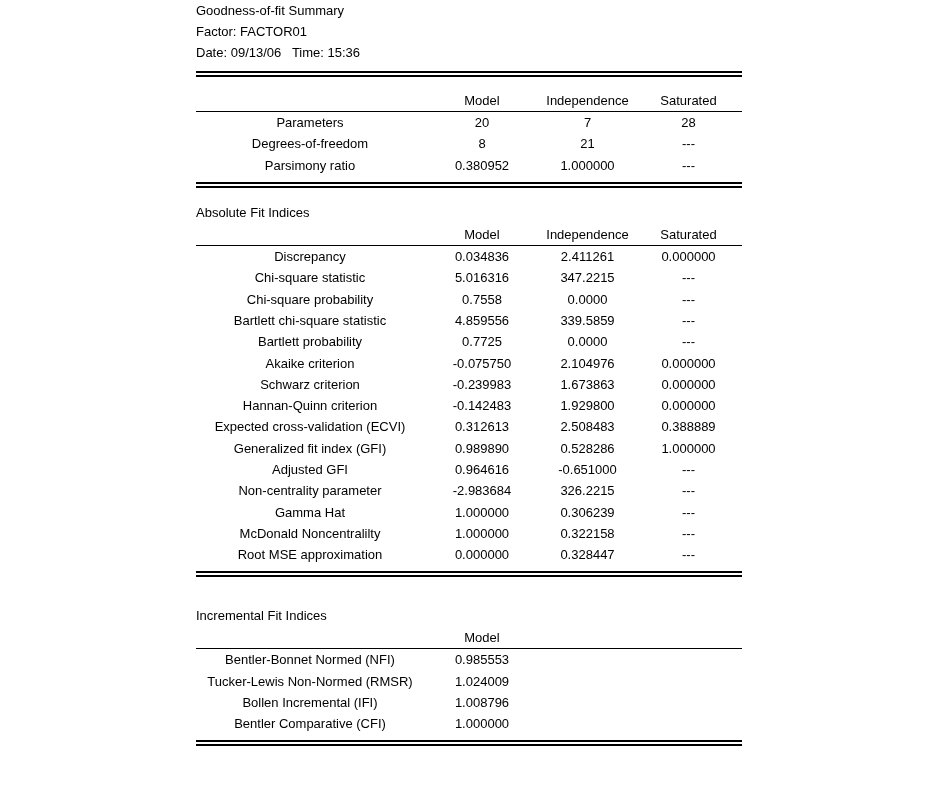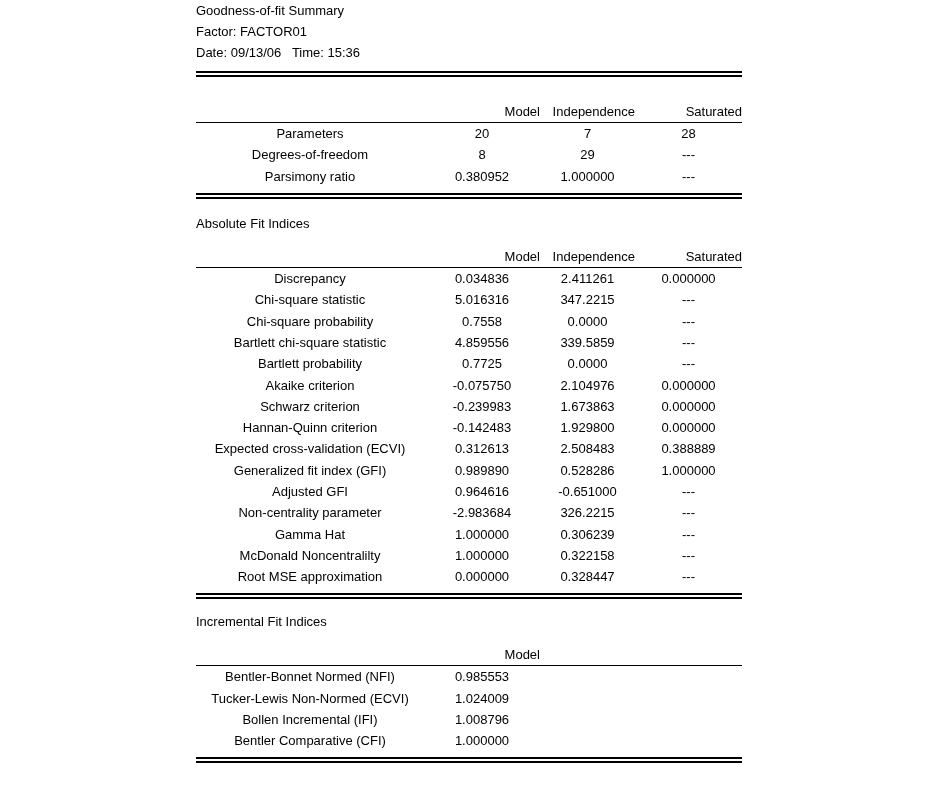--- a/index.html
+++ b/index.html
@@ -32,36 +32,36 @@
     border-bottom: 2px solid #000;
   }
   .rd-top    { margin-top: 8px; }
   .rd-after1 { margin-top: 6px; }
   .rd-after2 { margin-top: 6px; }
   .rd-bottom { margin-top: 5px; }
   .section-title {
     margin-top: 14px;
     line-height: 21px;
   }
-  .section-title.incr { margin-top: 12px; }
+  .section-title.incr { margin-top: 28px; }
   table {
     width: 546px;
     border-collapse: collapse;
     table-layout: fixed;
     font-size: 13px;
   }
   col.c-label { width: 228px; }
   col.c-model { width: 116px; }
   col.c-indep { width: 95px;  }
   col.c-satur { width: 107px; }
   th {
     font-weight: normal;
-    text-align: right;
+    text-align: center;
     vertical-align: bottom;
-    padding: 15px 0 3px 0;
+    padding: 4px 0 3px 0;
     border-bottom: 1.5px solid #000;
   }
   .hdr-tall th { height: 27px; }
   .hdr-short th { height: 15px; }
   td {
     height: 21.3px;
     padding: 0;
     vertical-align: middle;
     overflow: hidden;
     white-space: nowrap;
@@ -100,21 +100,21 @@
     <tbody>
         <tr>
           <td class="label">Parameters</td>
           <td class="val">20</td>
           <td class="val">7</td>
           <td class="val">28</td>
         </tr>
         <tr>
           <td class="label">Degrees-of-freedom</td>
           <td class="val">8</td>
-          <td class="val">29</td>
+          <td class="val">21</td>
           <td class="val">---</td>
         </tr>
         <tr>
           <td class="label">Parsimony ratio</td>
           <td class="val">0.380952</td>
           <td class="val">1.000000</td>
           <td class="val">---</td>
         </tr>
       </tbody>
   </table>
@@ -252,21 +252,21 @@
       </tr>
     </thead>
     <tbody>
         <tr>
           <td class="label">Bentler-Bonnet Normed (NFI)</td>
           <td class="val">0.985553</td>
           <td class="val"></td>
           <td class="val"></td>
         </tr>
         <tr>
-          <td class="label">Tucker-Lewis Non-Normed (ECVI)</td>
+          <td class="label">Tucker-Lewis Non-Normed (RMSR)</td>
           <td class="val">1.024009</td>
           <td class="val"></td>
           <td class="val"></td>
         </tr>
         <tr>
           <td class="label">Bollen Incremental (IFI)</td>
           <td class="val">1.008796</td>
           <td class="val"></td>
           <td class="val"></td>
         </tr>

